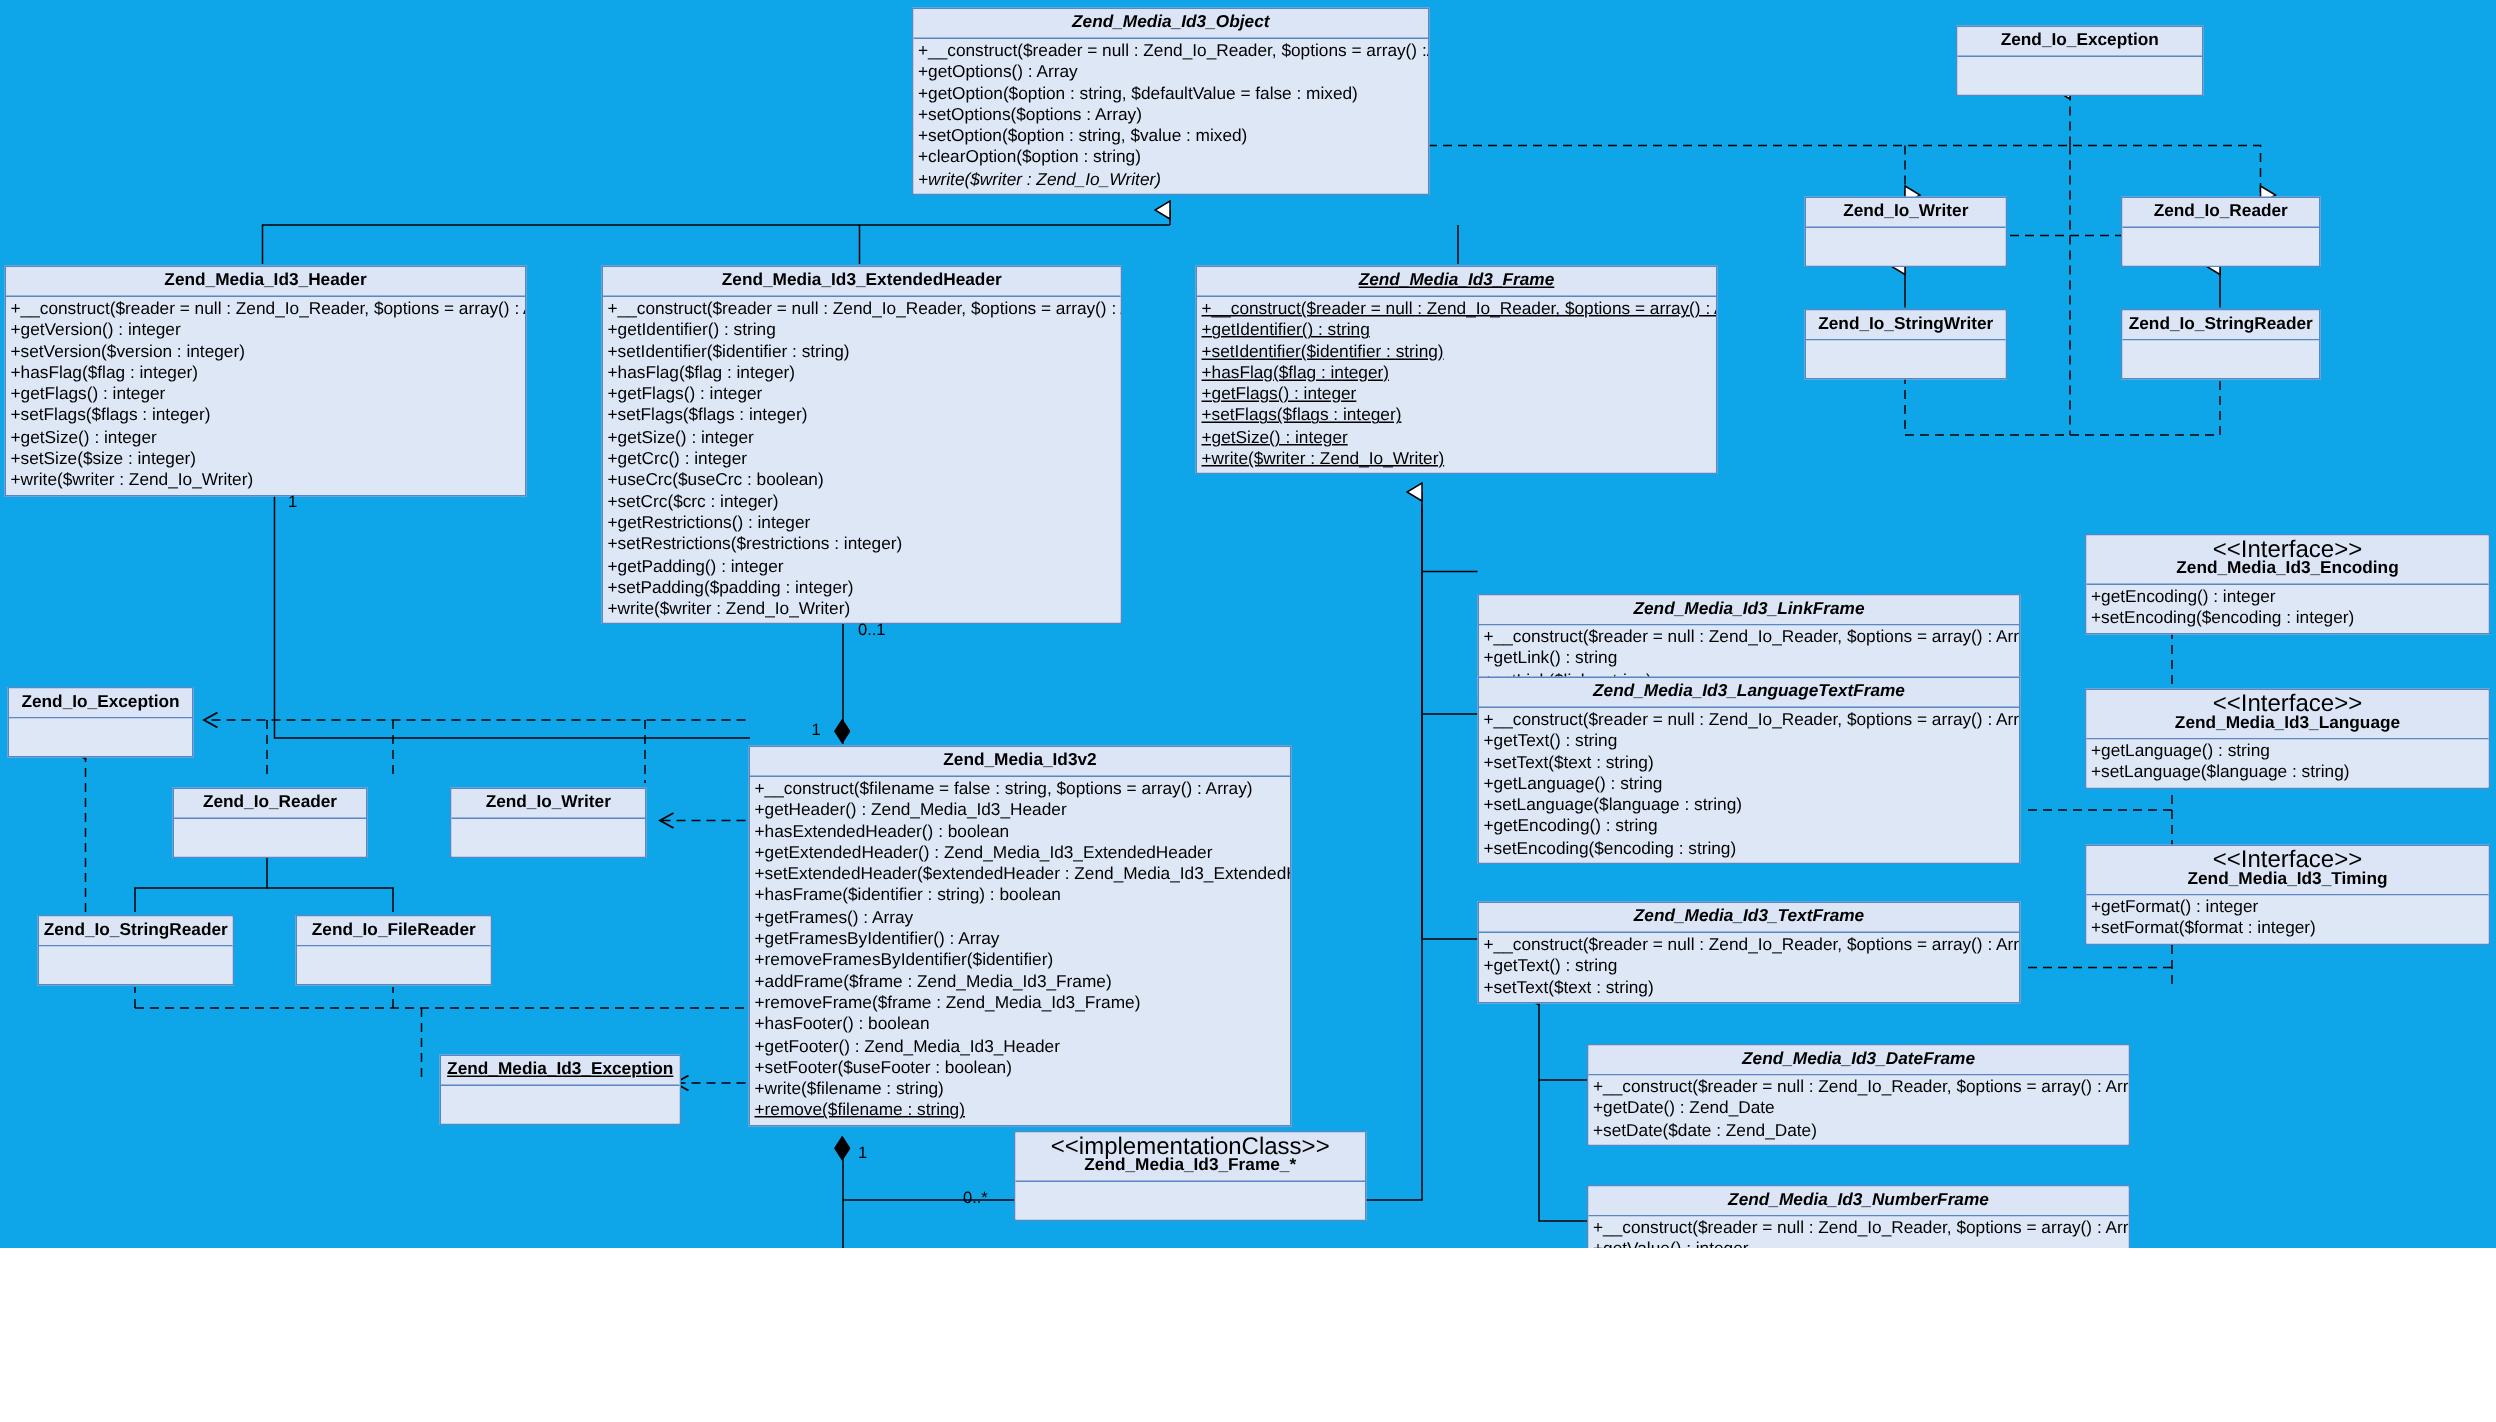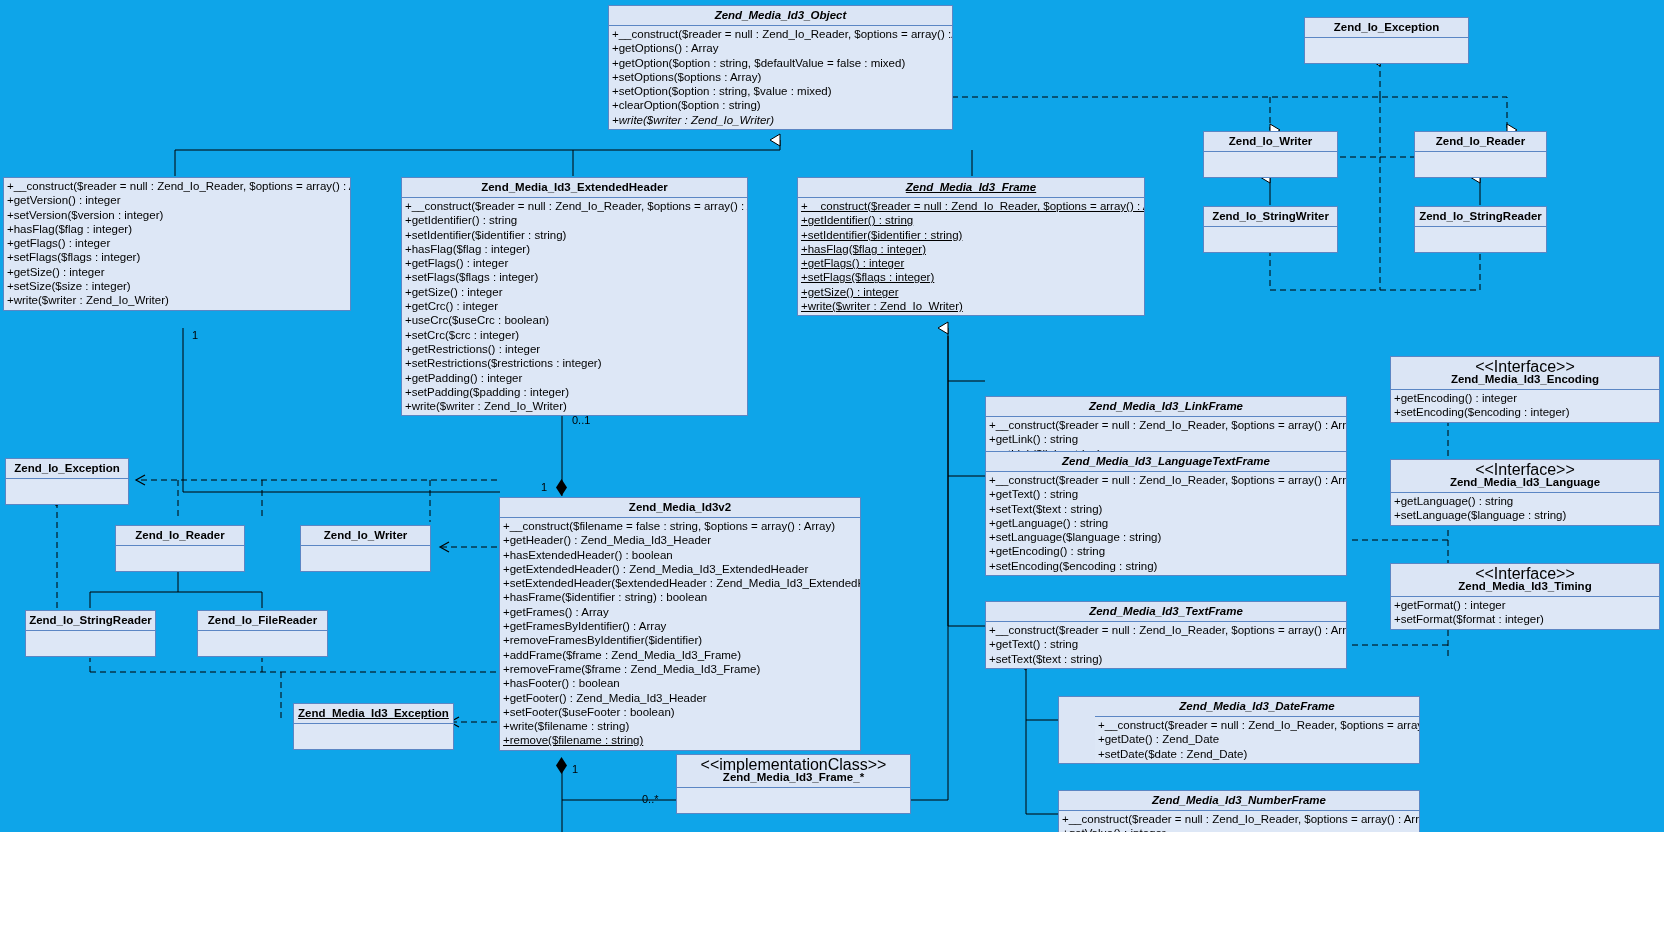--- a/index.html
+++ b/index.html
@@ -193,20 +193,23 @@
       <div class="m">+getOptions() : Array</div>
       <div class="m">+getOption($option : string, $defaultValue = false : mixed)</div>
       <div class="m">+setOptions($options : Array)</div>
       <div class="m">+setOption($option : string, $value : mixed)</div>
       <div class="m">+clearOption($option : string)</div>
       <div class="m ital">+write($writer : Zend_Io_Writer)</div>
     </div>
   </div>
 
   <div class="uml" style="left:3px;top:177px;width:348px;">
+    <div class="title">
+        <span class="nm">Zend_Media_Id3_Header</span>
+      </div>
     <div class="members">
       <div class="m">+__construct($reader = null : Zend_Io_Reader, $options = array() : Array)</div>
       <div class="m">+getVersion() : integer</div>
       <div class="m">+setVersion($version : integer)</div>
       <div class="m">+hasFlag($flag : integer)</div>
       <div class="m">+getFlags() : integer</div>
       <div class="m">+setFlags($flags : integer)</div>
       <div class="m">+getSize() : integer</div>
       <div class="m">+setSize($size : integer)</div>
       <div class="m">+write($writer : Zend_Io_Writer)</div>
@@ -306,21 +309,21 @@
     <div class="title ital">
         <span class="nm">Zend_Media_Id3_TextFrame</span>
       </div>
     <div class="members">
       <div class="m">+__construct($reader = null : Zend_Io_Reader, $options = array() : Array)</div>
       <div class="m">+getText() : string</div>
       <div class="m">+setText($text : string)</div>
     </div>
   </div>
 
-  <div class="uml" style="left:1058px;top:696px;width:362px;padding-left:36px;">
+  <div class="uml" style="left:1058px;top:696px;width:362px;">
     <div class="title ital">
         <span class="nm">Zend_Media_Id3_DateFrame</span>
       </div>
     <div class="members">
       <div class="m">+__construct($reader = null : Zend_Io_Reader, $options = array() : Array)</div>
       <div class="m">+getDate() : Zend_Date</div>
       <div class="m">+setDate($date : Zend_Date)</div>
     </div>
   </div>
 

